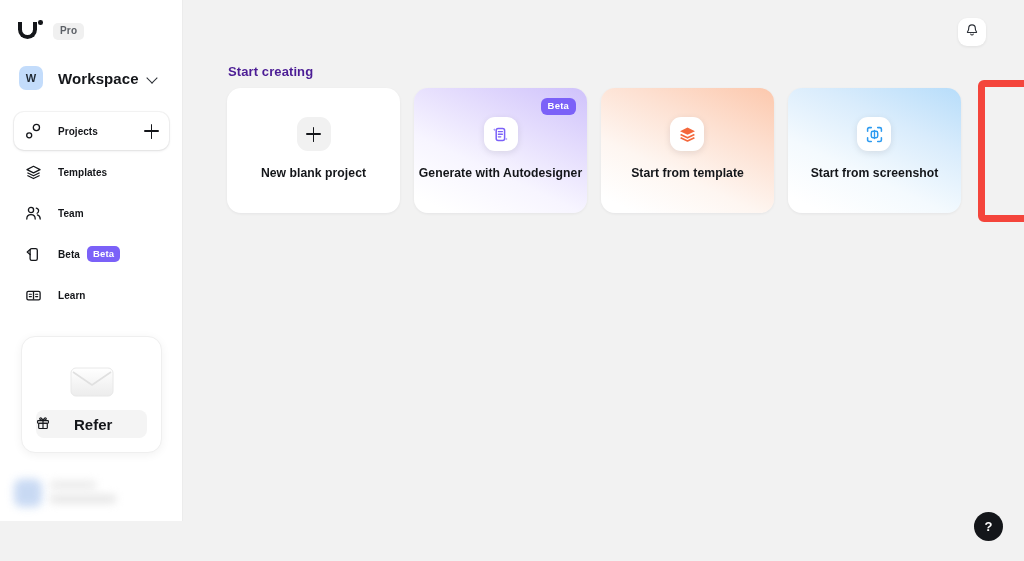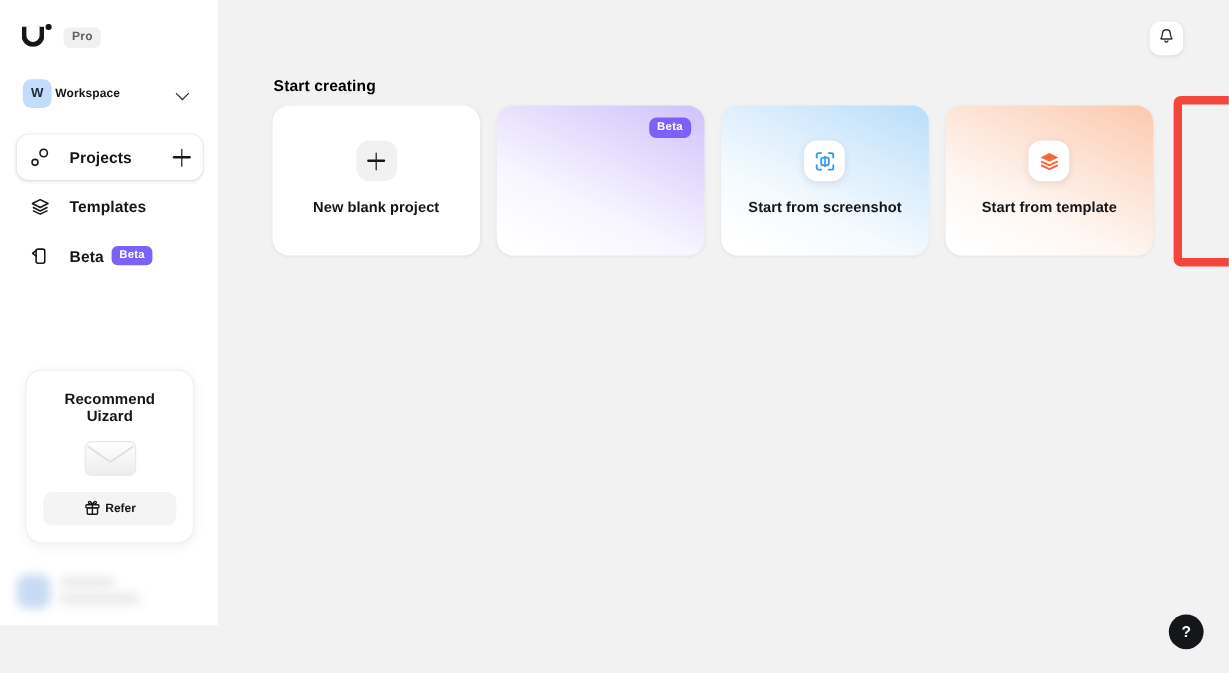--- a/index.html
+++ b/index.html
@@ -93,22 +93,22 @@
     background: #c3dcfb;
     color: #1f2933;
     font-size: 11px;
     font-weight: 700;
     display: flex;
     align-items: center;
     justify-content: center;
     flex: 0 0 24px;
   }
   .ws-name {
-    margin-left: 3px;
-    font-size: 10px;
+    margin-left: 15px;
+    font-size: 15px;
     font-weight: 700;
     color: #14161a;
     letter-spacing: .1px;
     flex: 1;
   }
   .chev {
     width: 11px; height: 11px;
     position: relative;
     margin-right: 3px;
   }
@@ -145,21 +145,21 @@
   .nav-icon {
     width: 17px; height: 17px;
     flex: 0 0 17px;
     display: flex;
     align-items: center;
     justify-content: center;
     color: #14161a;
   }
   .nav-label {
     margin-left: 16px;
-    font-size: 13px;
+    font-size: 10px;
     font-weight: 700;
     color: #14161a;
     letter-spacing: .05px;
     white-space: nowrap;
   }
   .nav-plus {
     margin-left: auto;
     width: 15px; height: 15px;
     position: relative;
     cursor: pointer;
@@ -212,27 +212,27 @@
   }
   .envelope-wrap {
     height: 56px;
     display: flex;
     align-items: center;
     justify-content: center;
   }
   .refer-btn {
     display: flex;
     align-items: center;
-    justify-content: center;
-    gap: 4px;
+    justify-content: flex-start;
+    gap: 24px;
     height: 28px;
     background: #f4f4f4;
     border-radius: 8px;
     cursor: pointer;
-    font-size: 10px;
+    font-size: 15px;
     font-weight: 700;
     color: #14161a;
   }
 
   .profile-blur {
     height: 56px;
     margin: 12px 0 0 0;
     position: relative;
     overflow: hidden;
   }
@@ -281,21 +281,21 @@
     align-items: center;
     justify-content: center;
     cursor: pointer;
   }
 
   .section-title {
     position: absolute;
     left: 45px; top: 64px;
     font-size: 13px;
     font-weight: 700;
-    color: #000000;
+    color: #4c1d95;
     letter-spacing: .1px;
   }
 
   .cards {
     position: absolute;
     left: 44px; top: 88px;
     display: flex;
     gap: 14px;
   }
   .card {
@@ -430,37 +430,57 @@
         <span class="nav-icon">
           <svg width="17" height="17" viewBox="0 0 17 17" fill="none">
             <path d="M8.5 2.3 15 5.6 8.5 8.9 2 5.6z" stroke="#14161a" stroke-width="1.25" stroke-linejoin="round"></path>
             <path d="M2.4 8.7 8.5 11.8 14.6 8.7" stroke="#14161a" stroke-width="1.25" stroke-linejoin="round"></path>
             <path d="M2.4 11.5 8.5 14.5 14.6 11.5" stroke="#14161a" stroke-width="1.25" stroke-linejoin="round"></path>
           </svg>
         </span>
         <span class="nav-label">Templates</span>
       </div>
 
+      <div class="nav-item">
+        <span class="nav-icon">
+          <svg width="17" height="17" viewBox="0 0 17 17" fill="none">
+            <circle cx="6" cy="5" r="2.6" stroke="#14161a" stroke-width="1.3"></circle>
+            <path d="M1.8 14c0-2.7 1.9-4.4 4.2-4.4S10.2 11.3 10.2 14" stroke="#14161a" stroke-width="1.3" stroke-linecap="round"></path>
+            <path d="M11.3 3.1c1.4.3 2.3 1.4 2.3 2.7 0 1.1-.6 2-1.5 2.5" stroke="#14161a" stroke-width="1.3" stroke-linecap="round"></path>
+            <path d="M12.4 9.9c1.7.5 2.8 1.9 2.8 4.1" stroke="#14161a" stroke-width="1.3" stroke-linecap="round"></path>
+          </svg>
+        </span>
+        <span class="nav-label">Team</span>
+      </div>
 
       <div class="nav-item">
         <span class="nav-icon">
           <svg width="17" height="17" viewBox="0 0 17 17" fill="none">
             <rect x="5.1" y="2.6" width="7.2" height="11.8" rx="1.6" stroke="#14161a" stroke-width="1.3"></rect>
             <path d="M5.1 8.5 2.2 6.1 5.1 3.6" stroke="#14161a" stroke-width="1.3" stroke-linejoin="round" stroke-linecap="round"></path>
           </svg>
         </span>
         <span class="nav-label">Beta</span>
         <span class="beta-badge">Beta</span>
       </div>
 
+      <div class="nav-item">
+        <span class="nav-icon">
+          <svg width="17" height="17" viewBox="0 0 17 17" fill="none">
+            <rect x="1.9" y="4.3" width="13.2" height="8.5" rx="1.4" stroke="#14161a" stroke-width="1.3"></rect>
+            <path d="M8.5 4.6v7.9" stroke="#14161a" stroke-width="1.3"></path>
+            <path d="M4.3 7.2h2.1M4.3 9.6h2.1M10.6 7.2h2.1M10.6 9.6h2.1" stroke="#14161a" stroke-width="1.15" stroke-linecap="round"></path>
+          </svg>
+        </span>
+        <span class="nav-label">Learn</span>
+      </div>
 
     </nav>
 
     <div class="refer-card">
-      <div class="refer-title">Recommend Uizard</div>
       <div class="envelope-wrap">
         <svg width="46" height="34" viewBox="0 0 46 34">
           <defs>
             <linearGradient id="envg" x1="0" y1="0" x2="0" y2="1">
               <stop offset="0%" stop-color="#ffffff"></stop>
               <stop offset="100%" stop-color="#ececec"></stop>
             </linearGradient>
           </defs>
           <rect x="2" y="3" width="42" height="28" rx="5" fill="url(#envg)" stroke="#e8e8e8" stroke-width="1"></rect>
           <path d="M4 7 23 20 42 7" fill="none" stroke="#e0e0e0" stroke-width="1.6" stroke-linejoin="round"></path>
@@ -506,48 +526,59 @@
         <div class="card-inner">
           <div class="icon-tile plain">
             <span class="plus-glyph"></span>
           </div>
           <div class="card-label">New blank project</div>
         </div>
       </div>
 
       <div class="card autodesign">
         <div class="card-beta">Beta</div>
+        <div class="card-inner">
+          <div class="icon-tile white">
+            <svg width="19" height="19" viewBox="0 0 19 19" fill="none">
+              <rect x="5.2" y="3.4" width="8.4" height="12.2" rx="2" stroke="#7b61f8" stroke-width="1.5"></rect>
+              <path d="M7.4 6.6h4M7.4 9.2h4M7.4 11.8h2.4" stroke="#7b61f8" stroke-width="1.35" stroke-linecap="round"></path>
+              <path d="M3.5 3.2l.45 1.05L5 4.7l-1.05.45L3.5 6.2l-.45-1.05L2 4.7l1.05-.45z" fill="#a994fb"></path>
+              <path d="M15.3 12.7l.4.92.92.4-.92.4-.4.92-.4-.92-.92-.4.92-.4z" fill="#a994fb"></path>
+            </svg>
+          </div>
+          <div class="card-label">Generate with Autodesigner</div>
+        </div>
+      </div>
+
+      <div class="card template">
+        <div class="card-inner">
+          <div class="icon-tile white">
+            <svg width="19" height="19" viewBox="0 0 19 19" fill="none">
+              <path d="M9.5 2.6 17 6.2 9.5 9.8 2 6.2z" fill="#f4683c"></path>
+              <path d="M2.6 9.5 9.5 12.8 16.4 9.5" stroke="#f4683c" stroke-width="1.7" stroke-linejoin="round" fill="none"></path>
+              <path d="M2.6 12.7 9.5 16 16.4 12.7" stroke="#f4683c" stroke-width="1.7" stroke-linejoin="round" fill="none"></path>
+            </svg>
+          </div>
+          <div class="card-label">Start from template</div>
+        </div>
       </div>
 
       <div class="card screenshot">
         <div class="card-inner">
           <div class="icon-tile white">
             <svg width="19" height="19" viewBox="0 0 19 19" fill="none">
               <path d="M2.6 6.3V4.1c0-.85.65-1.5 1.5-1.5h2.2M12.7 2.6h2.2c.85 0 1.5.65 1.5 1.5v2.2M16.4 12.7v2.2c0 .85-.65 1.5-1.5 1.5h-2.2M6.3 16.4H4.1c-.85 0-1.5-.65-1.5-1.5v-2.2" stroke="#2e9bf0" stroke-width="1.55" stroke-linecap="round"></path>
               <rect x="6.3" y="6.3" width="6.4" height="6.4" rx="1.6" stroke="#2e9bf0" stroke-width="1.5"></rect>
               <path d="M9.5 5.4v8.2" stroke="#2e9bf0" stroke-width="1.35" stroke-linecap="round"></path>
             </svg>
           </div>
           <div class="card-label">Start from screenshot</div>
         </div>
       </div>
 
-      <div class="card template">
-        <div class="card-inner">
-          <div class="icon-tile white">
-            <svg width="19" height="19" viewBox="0 0 19 19" fill="none">
-              <path d="M9.5 2.6 17 6.2 9.5 9.8 2 6.2z" fill="#f4683c"></path>
-              <path d="M2.6 9.5 9.5 12.8 16.4 9.5" stroke="#f4683c" stroke-width="1.7" stroke-linejoin="round" fill="none"></path>
-              <path d="M2.6 12.7 9.5 16 16.4 12.7" stroke="#f4683c" stroke-width="1.7" stroke-linejoin="round" fill="none"></path>
-            </svg>
-          </div>
-          <div class="card-label">Start from template</div>
-        </div>
-      </div>
-
     </div>
 
     <div class="highlight-box"></div>
 
     <div class="help-btn">?</div>
 
   </main>
 
 </div>
 

